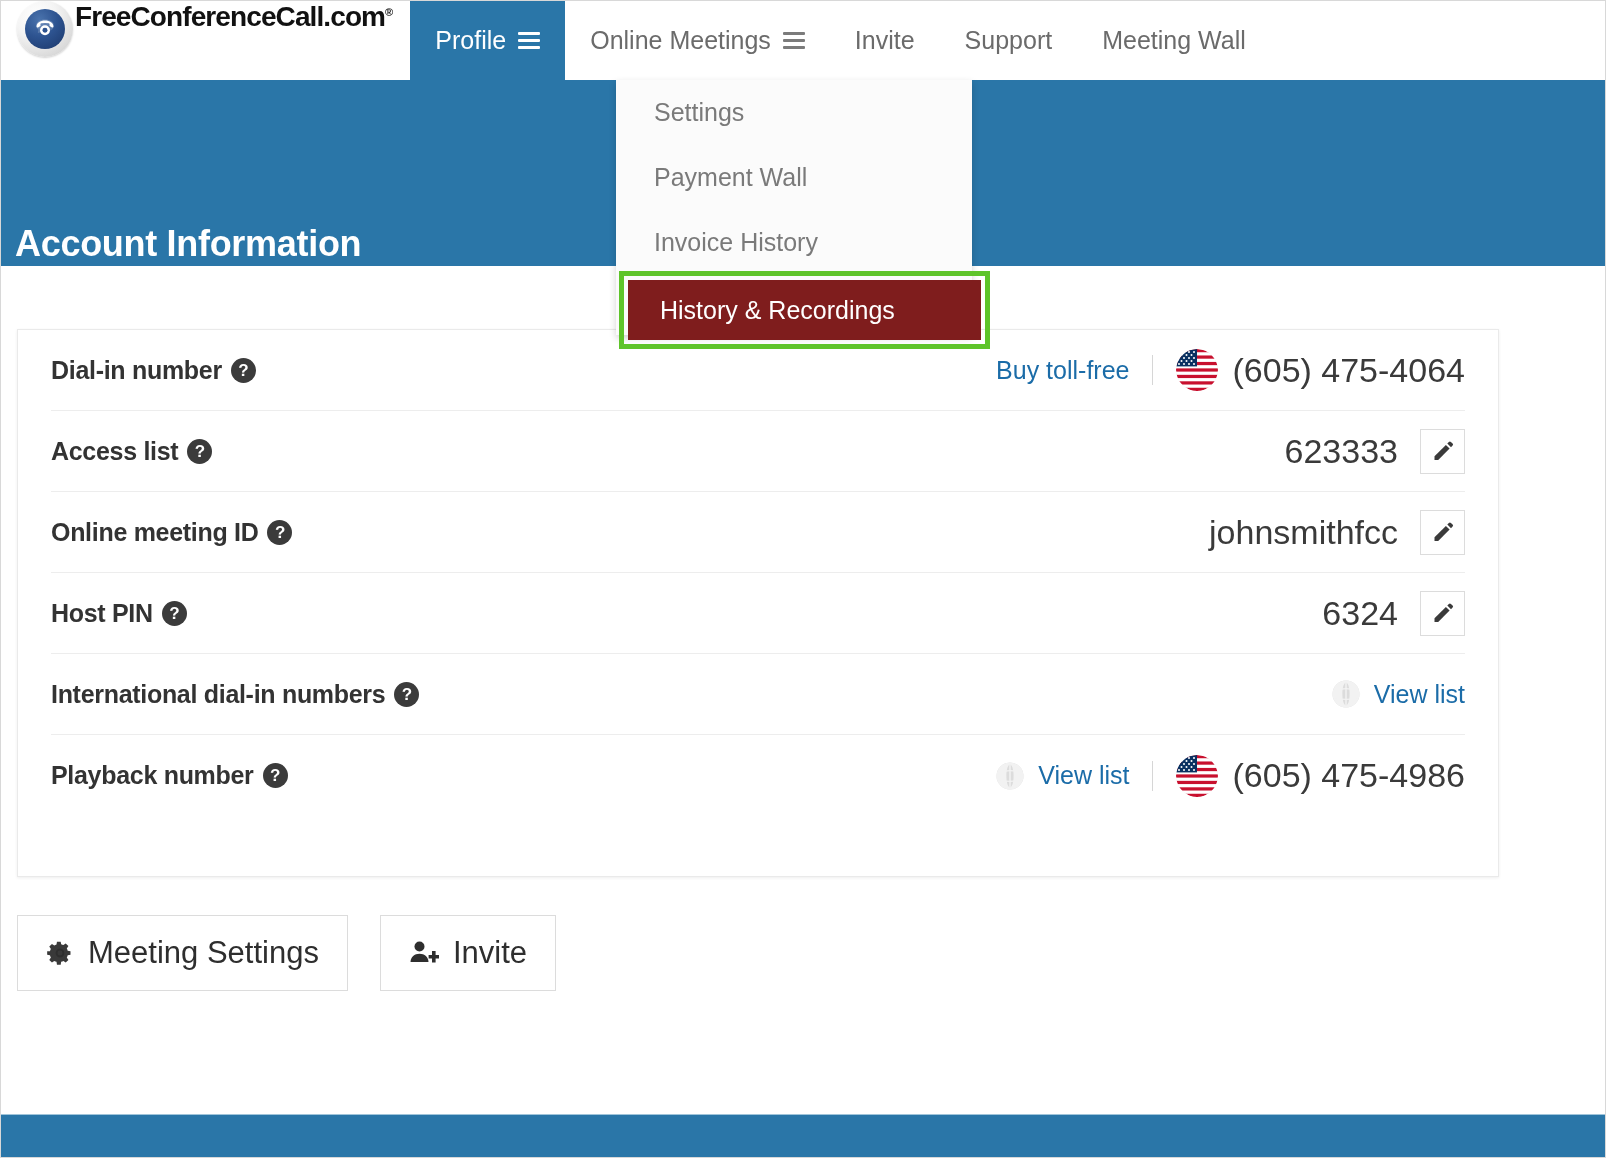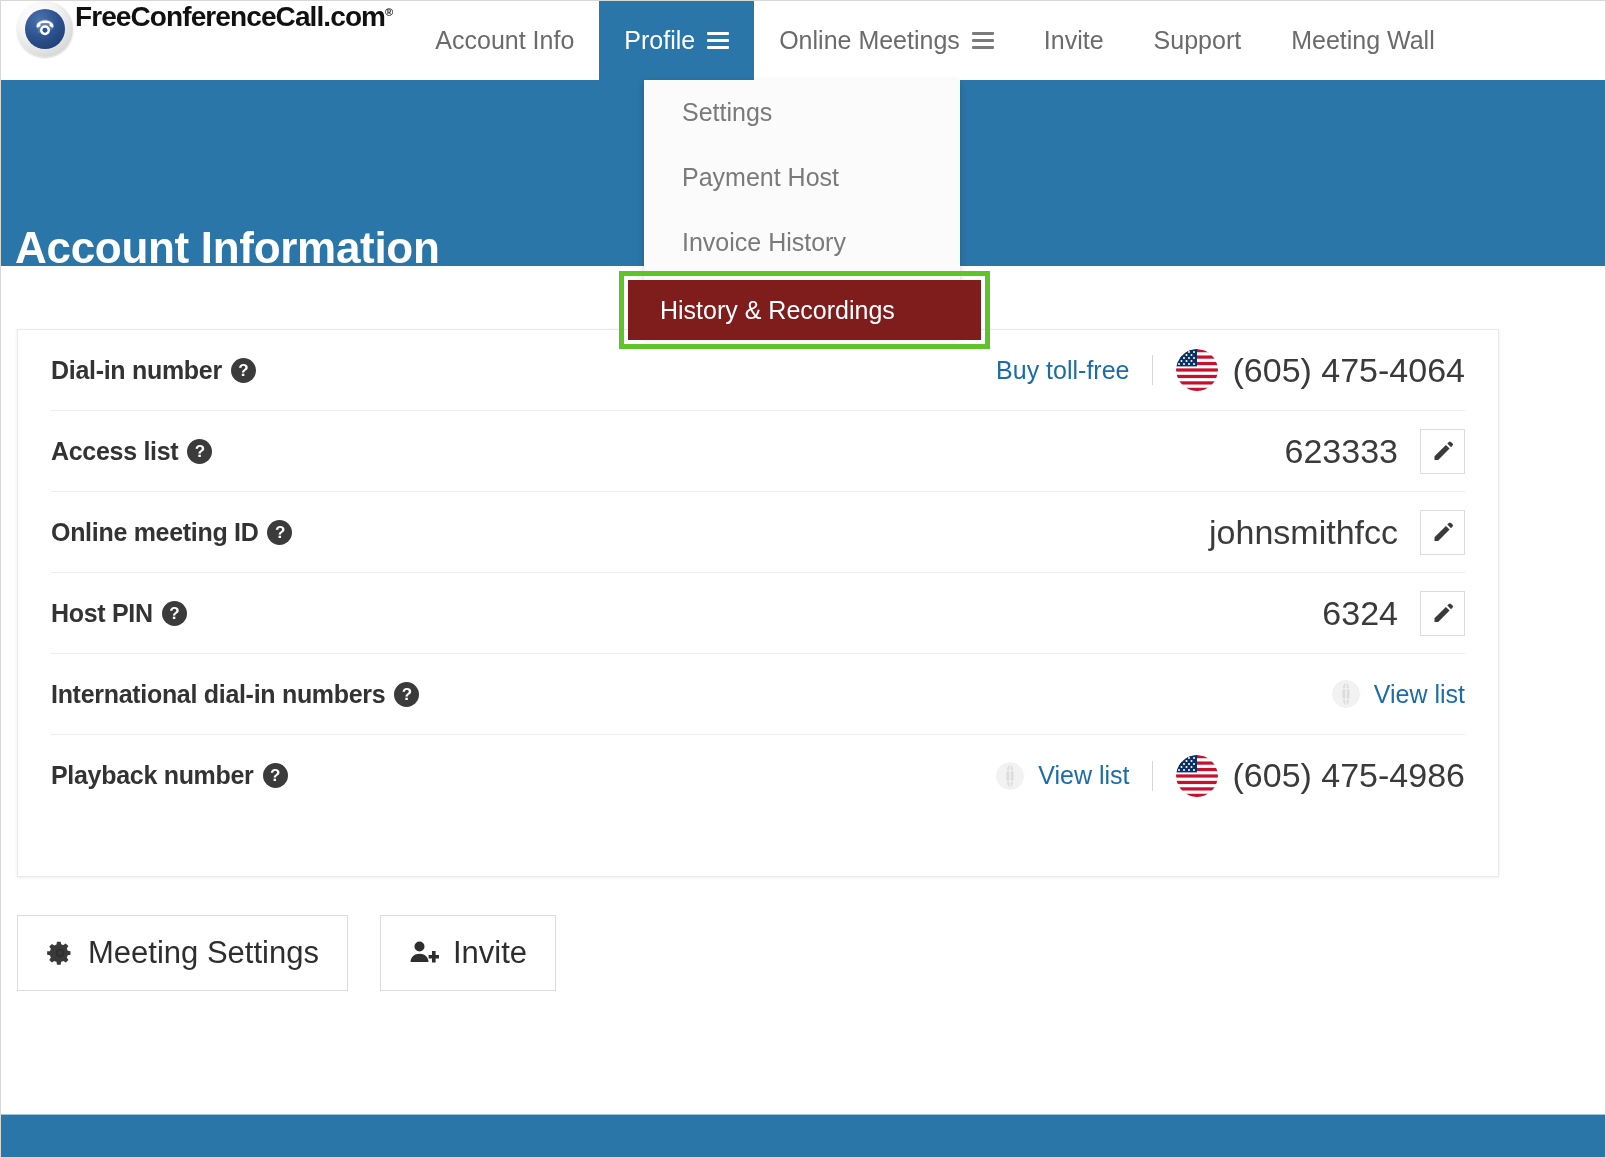--- a/index.html
+++ b/index.html
@@ -64,22 +64,22 @@
   .burger { display: inline-block; width: 22px; }
   .burger i {
     display: block; height: 3px; background: currentColor;
     margin: 4px 0; border-radius: 1px;
   }
   .navitem:not(.active) .burger i { background: #7b7b7b; }
 
   
   #dropdown {
     position: absolute;
-    left: 643px; top: 79px;
-    width: 316px;
+    left: 615px; top: 79px;
+    width: 356px;
     background: #fbfbfb;
     box-shadow: 0 3px 7px rgba(0,0,0,.18);
     z-index: 60;
   }
   .ddrow {
     height: 65px;
     display: flex; align-items: center;
     padding-left: 38px;
     font-size: 25px; color: #7a7a7a;
     cursor: pointer;
@@ -108,21 +108,21 @@
   
   #pagehead {
     position: absolute; left: 0; top: 79px;
     width: 1606px; height: 186px;
     background: #2a76a8;
     z-index: 10;
   }
   #pagetitle {
     position: absolute; left: 14px; top: 143px;
     color: #ffffff;
-    font-size: 44px; font-weight: bold;
+    font-size: 36px; font-weight: bold;
     letter-spacing: -0.3px;
   }
 
   
   #card {
     position: absolute;
     left: 16px; top: 328px;
     width: 1482px; height: 548px;
     background: #ffffff;
     border: 1px solid #eaeaea;
@@ -222,23 +222,20 @@
             <circle cx="12" cy="13.2" r="4.6" fill="#ffffff"></circle>
             <circle cx="12" cy="13.2" r="2.3" fill="#2d5390"></circle>
             <path d="M4.2 9.6c0-3 3.5-5.4 7.8-5.4s7.8 2.4 7.8 5.4c0 .9-1 1.3-1.7.8l-1.5-1c-.5-.3-.6-.9-.4-1.4.2-.6-.2-1.1-.8-1.2a14 14 0 0 0-6.8 0c-.6.1-1 .6-.8 1.2.2.5.1 1.1-.4 1.4l-1.5 1c-.7.5-1.7.1-1.7-.8z" fill="#ffffff"></path>
           </svg>
         </span>
       </span>
       <span class="brand-text"><span>FreeConferenceCall.com</span><sup>®</sup></span>
     </div>
 
     <div class="navitems">
-      <div class="navitem">
-        <span>Account Info</span>
-      </div>
       <div class="navitem active">
         <span>Profile</span>
         <span class="burger">
             <i></i>
             <i></i>
             <i></i>
           </span>
       </div>
       <div class="navitem">
         <span>Online Meetings</span>
@@ -262,21 +259,21 @@
 
   <div id="pagehead">
     <div id="pagetitle">Account Information</div>
   </div>
 
   <div id="dropdown">
     <div class="ddrow">
       <span>Settings</span>
     </div>
     <div class="ddrow">
-      <span>Payment Host</span>
+      <span>Payment Wall</span>
     </div>
     <div class="ddrow">
       <span>Invoice History</span>
     </div>
     <div class="ddrow" style="height:60px;visibility:hidden"></div>
   </div>
 
   <div id="dd-selected">
     <span>History &amp; Recordings</span>
   </div>

